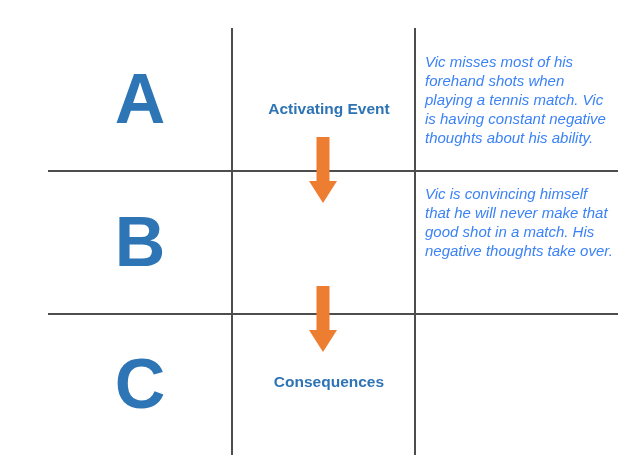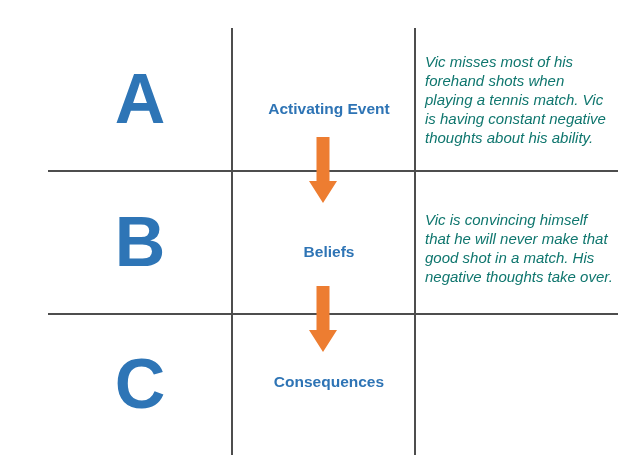--- a/index.html
+++ b/index.html
@@ -46,21 +46,21 @@
     text-align: center;
     color: #2e74b5;
     font-weight: bold;
     font-size: 15.5px;
     z-index: 2;
   }
   .desc {
     position: absolute;
     left: 425px;
     width: 210px;
-    color: #0f766e;
+    color: #3b82f6;
     font-style: italic;
     font-size: 15px;
     line-height: 19px;
     white-space: pre;
     z-index: 2;
   }
   .arrow {
     position: absolute;
     left: 309px;
     width: 28px;
@@ -87,22 +87,21 @@
 is having constant negative
 thoughts about his ability.</div>
 
   <div class="arrow" style="top:137px">
     <svg width="28" height="66" viewBox="0 0 28 66">
       <polygon points="7.5,0 20.5,0 20.5,44 28,44 14,66 0,44 7.5,44" fill="#ED7D31"></polygon>
     </svg>
   </div>
 
   <div class="letter" style="top:171px; height:142px; line-height:142px;">B</div>
-  <div class="stage-label" style="top:242px">Beliefs</div>
-  <div class="desc" style="top:210px">Vic is convincing himself
+  <div class="desc" style="top:184px">Vic is convincing himself
 that he will never make that
 good shot in a match. His
 negative thoughts take over.</div>
 
   <div class="arrow" style="top:286px">
     <svg width="28" height="66" viewBox="0 0 28 66">
       <polygon points="7.5,0 20.5,0 20.5,44 28,44 14,66 0,44 7.5,44" fill="#ED7D31"></polygon>
     </svg>
   </div>
 

